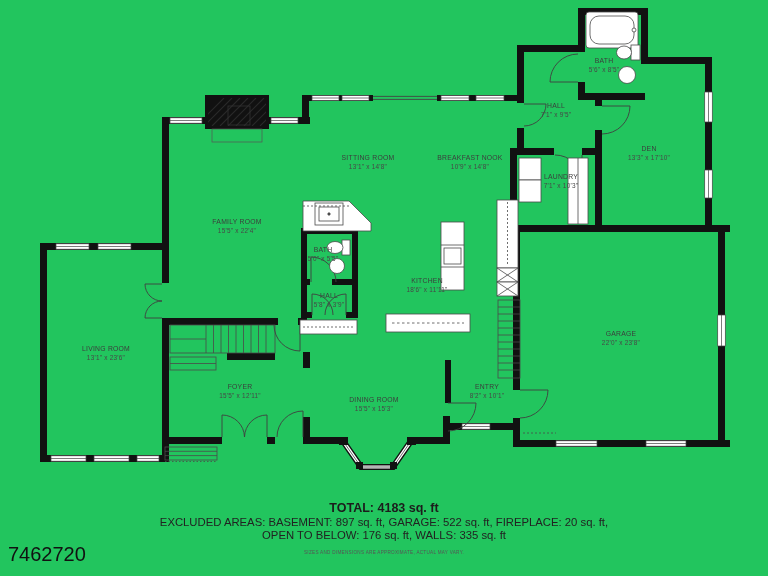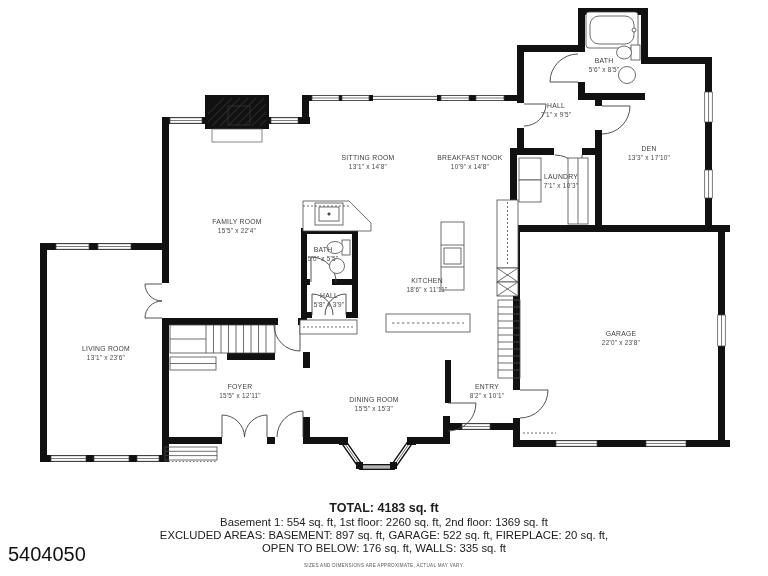--- a/index.html
+++ b/index.html
@@ -1,17 +1,17 @@
 <!DOCTYPE html>
 <html><head>
 <meta charset="utf-8">
 <style>
   html,body{margin:0;padding:0;}
   body{font-family:"Liberation Sans", sans-serif; background:#e9e9e9;}
-  .stage{position:relative;width:768px;height:576px;background:#ffffff;overflow:hidden;}
+  .stage{position:relative;width:768px;height:576px;background:#22c55e;overflow:hidden;}
   .plan-svg{position:absolute;left:0;top:0;}
   .room-label{position:absolute;transform:translateX(-50%);text-align:center;
     color:#3c3c3c;font-size:6.8px;line-height:1.32;letter-spacing:.25px;white-space:nowrap;}
   .room-label .rname{font-weight:bold;font-weight:400;}
   .room-label .rdims{font-size:6.4px;color:#474747;}
   .footer{position:absolute;left:0;top:501px;width:768px;text-align:center;color:#1c1c1c;}
   .footer .total{font-size:12.5px;font-weight:bold;margin-bottom:2px;}
   .footer .fline{font-size:11.3px;line-height:1.02;margin-top:1.5px;color:#222;}
   .footer .disclaimer{font-size:4.6px;letter-spacing:.3px;color:#555;margin-top:8px;}
   .listing-id{position:absolute;left:8px;top:543px;font-size:20px;color:#111;}
@@ -343,20 +343,19 @@
     <div class="rname">DINING ROOM</div>
     <div class="rdims">15'5" x 15'3"</div>
   </div>
   <div class="room-label" style="left:487px;top:383px">
     <div class="rname">ENTRY</div>
     <div class="rdims">8'2" x 10'1"</div>
   </div>
 
   <div class="footer">
     <div class="total">TOTAL: 4183 sq. ft</div>
-    <div class="fline">Basement 1: 554 sq. ft, 1st floor: 2260 sq. ft, 2nd floor: 1369 sq. ft</div>
     <div class="fline">EXCLUDED AREAS: BASEMENT: 897 sq. ft, GARAGE: 522 sq. ft, FIREPLACE: 20 sq. ft,</div>
     <div class="fline">OPEN TO BELOW: 176 sq. ft, WALLS: 335 sq. ft</div>
     <div class="disclaimer">SIZES AND DIMENSIONS ARE APPROXIMATE, ACTUAL MAY VARY.</div>
   </div>
 
-  <div class="listing-id">5404050</div>
+  <div class="listing-id">7462720</div>
 </div>
 
 </body></html>

